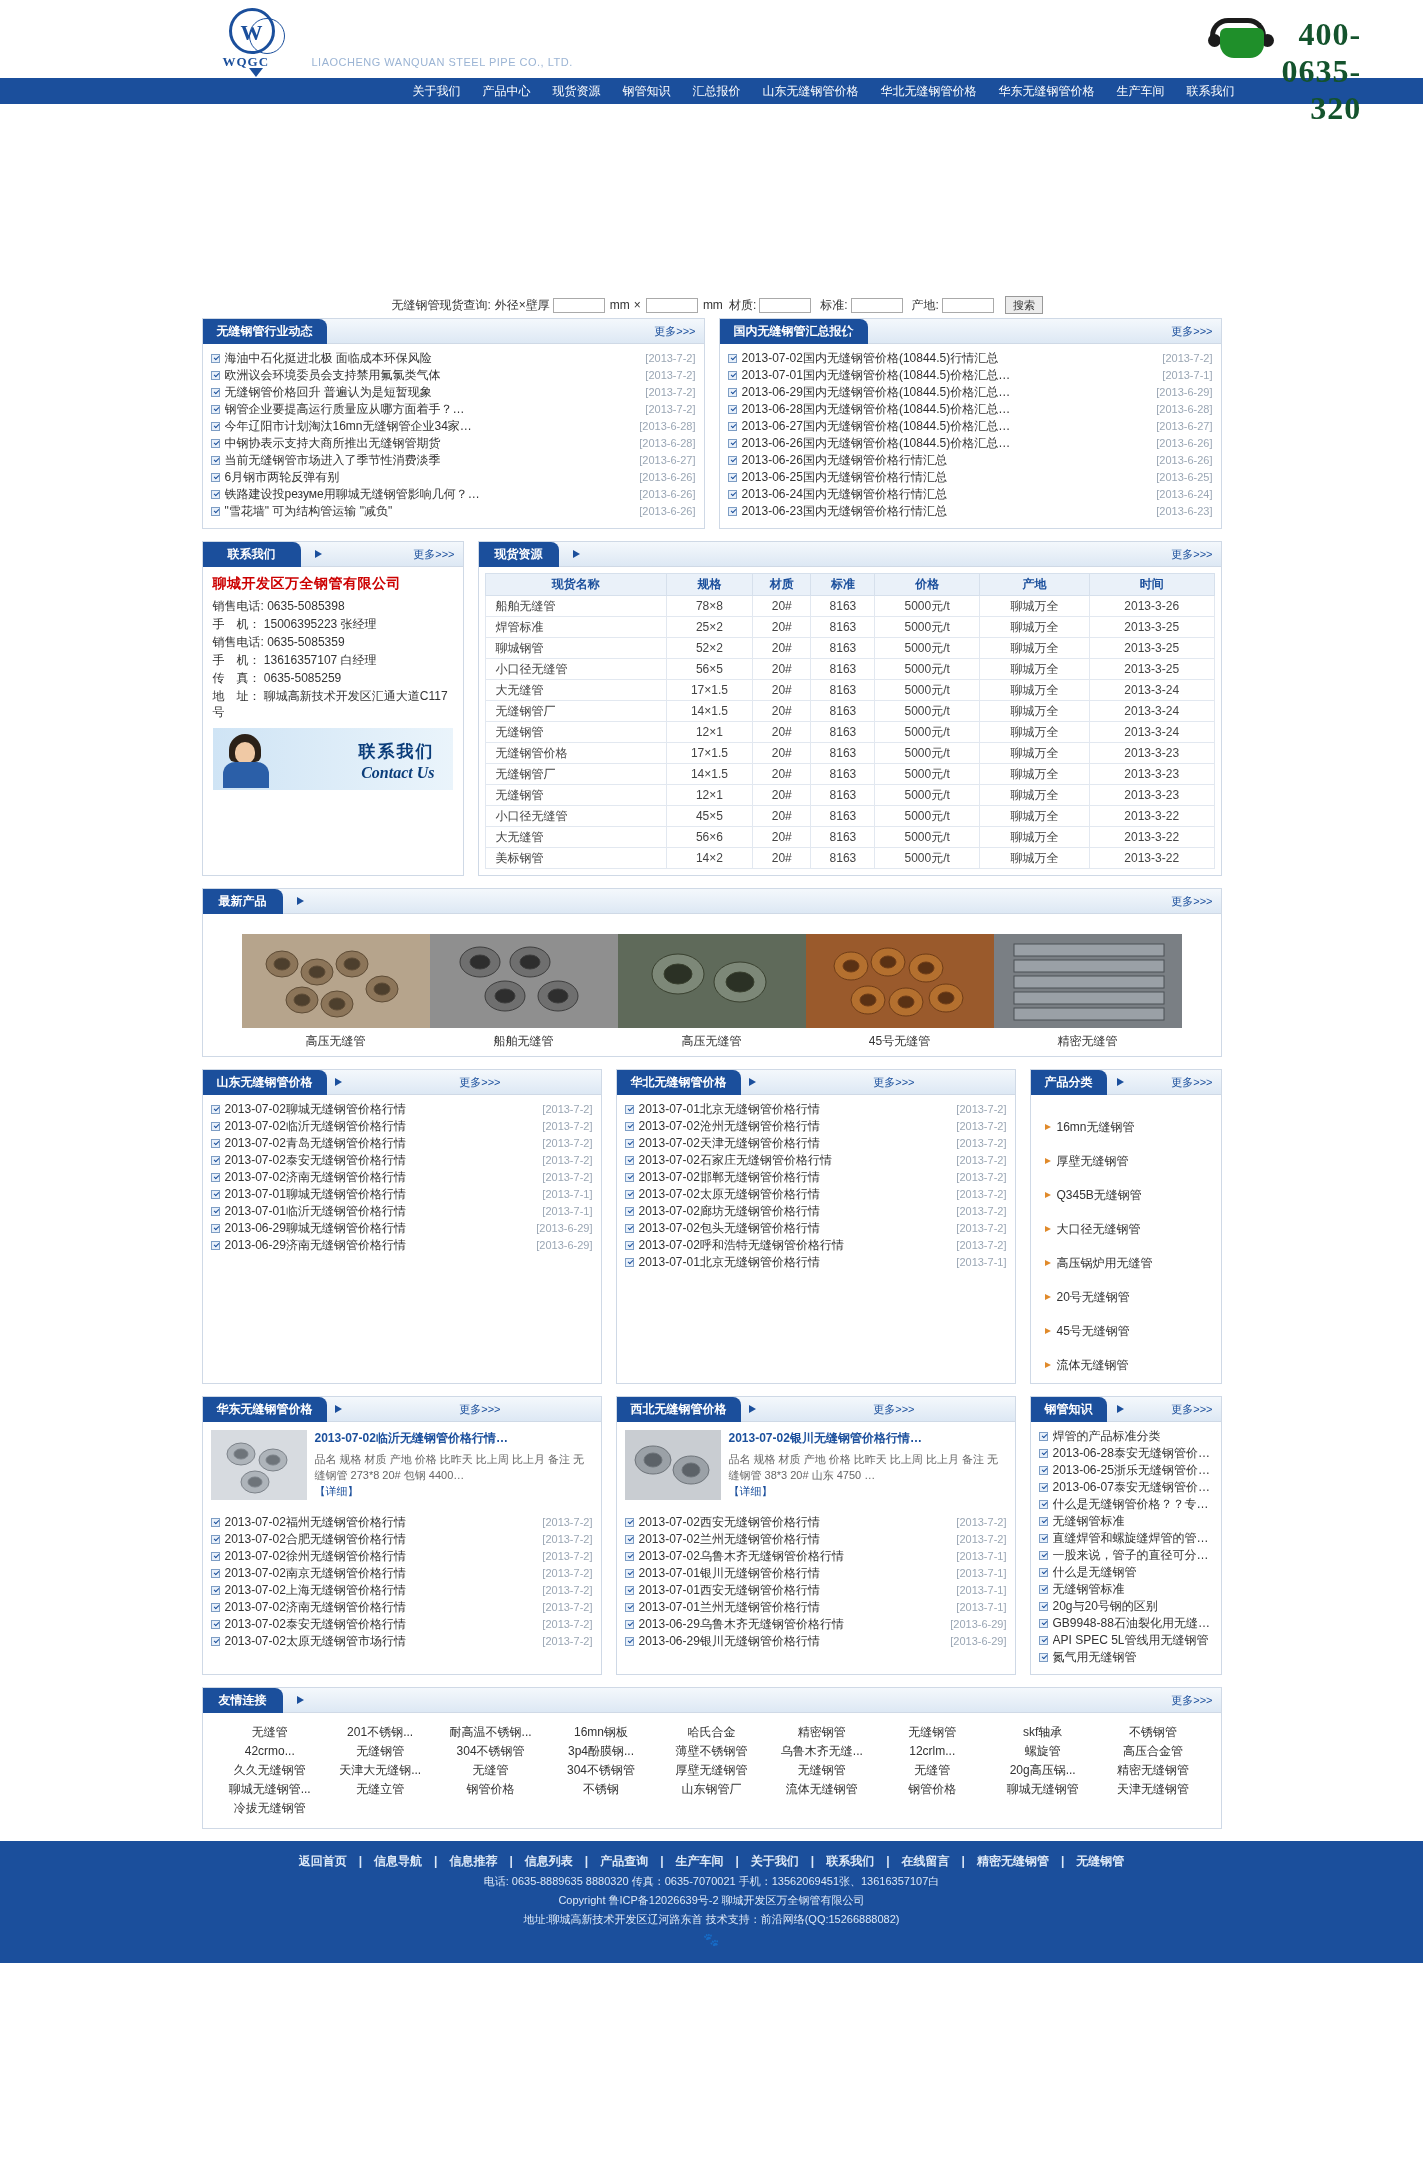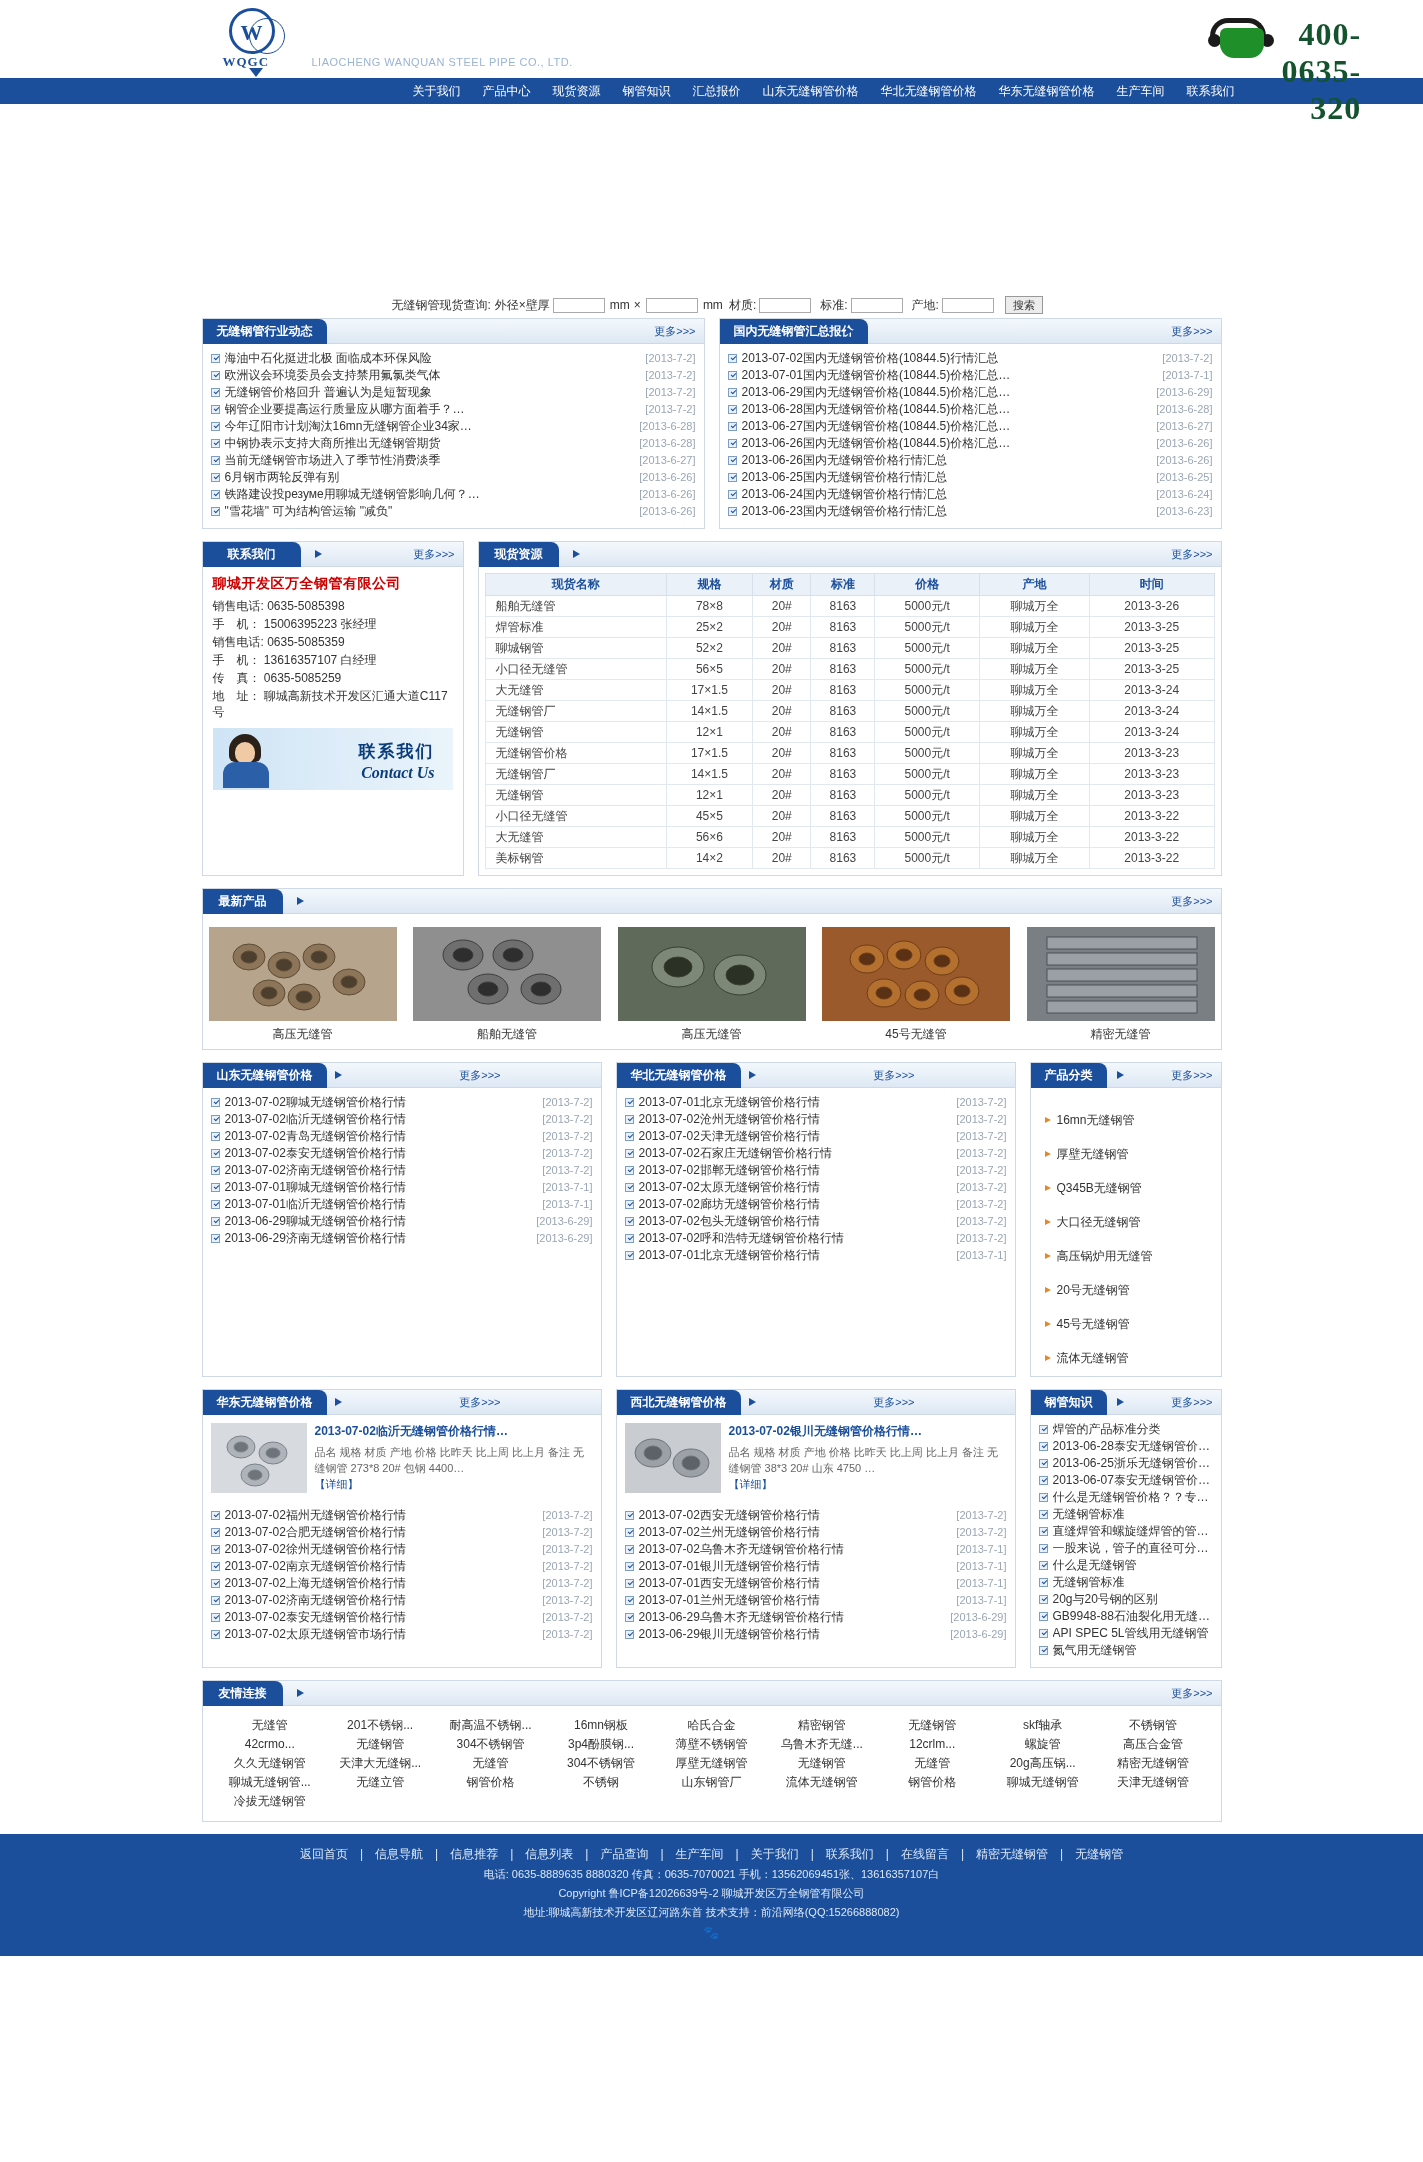--- a/index.html
+++ b/index.html
@@ -71,21 +71,21 @@
   .contact .imgbox .face{position:absolute;left:16px;top:10px;width:20px;height:22px;background:#f0c9a5;border-radius:10px;}
   .contact .imgbox .suit{position:absolute;left:4px;top:30px;width:46px;height:26px;background:#2b5fa8;border-radius:12px 12px 0 0;}
   .contact .imgbox .c1{position:absolute;right:18px;top:12px;font:bold 17px "Liberation Serif",serif;color:#0b3d7a;letter-spacing:2px;}
   .contact .imgbox .c2{position:absolute;right:18px;top:36px;font:italic bold 16px "Liberation Serif",serif;color:#0b3d7a;}
   
   table.stock { width:100%; border-collapse:collapse; font-size:12px; }
   table.stock th { background:#eaf1f9; border:1px solid #d6e0ec; height:22px; font-weight:bold; color:#1b4f9c; }
   table.stock td { border:1px solid #e2e8f0; height:21px; text-align:center; color:#444; }
   table.stock td.l { text-align:left; padding-left:10px; }
   
-  .prods { display:flex; padding:13px 6px 6px; justify-content:space-between;}
+  .prods { display:flex; padding:20px 6px 6px; justify-content:center;}
   .prod { width:188px; }
   .prod .ph { width:188px; height:94px; overflow:hidden; position:relative; }
   .prod .cap { text-align:center; font-size:12px; padding-top:5px; color:#333;}
   .pipes { position:absolute; inset:0; }
   
   .cats { padding:8px 12px; }
   .cats .c { height:19px; line-height:19px; font-size:12px; color:#333; position:relative; padding-left:14px;margin-top:15px;}
   .cats .c:before{content:"";position:absolute;left:2px;top:6px;width:0;height:0;border-left:6px solid #e08a2b;border-top:3.5px solid transparent;border-bottom:3.5px solid transparent;}
   
   .feat { display:flex; padding:8px; gap:8px; }
@@ -93,21 +93,21 @@
   .feat .ft { flex:1; }
   .feat .ft h4 { margin:0 0 4px; font-size:12px; color:#1b4f9c; font-weight:bold;}
   .feat .ft p { margin:0; font-size:11px; line-height:16px; color:#666; }
   .feat .ft .detail { color:#1b4f9c; }
   
   .links { padding:10px 12px; display:flex; flex-wrap:wrap; }
   .links span { width:11.11%; font-size:12px; line-height:19px; color:#333; text-align:center; white-space:nowrap; overflow:hidden;}
   
   .footer { width:1423px; background:#1b4f9c; color:#dce8f7; margin-top:12px; padding:10px 0 16px; }
   .footer .fnav { text-align:center; font-size:12px; line-height:20px; }
-  .footer .fnav span { margin:0 6px; }
+  .footer .fnav span { margin:0 6px;font-weight:bold; }
   .footer p { text-align:center; margin:2px 0; font-size:11px; line-height:17px; }
   .footer .pawprint { text-align:center; margin-top:4px; font-size:13px; }
 </style>
 </head>
 <body>
 
 <div class="page">
 
   <div class="topbar">
     <div class="hdr-inner">

